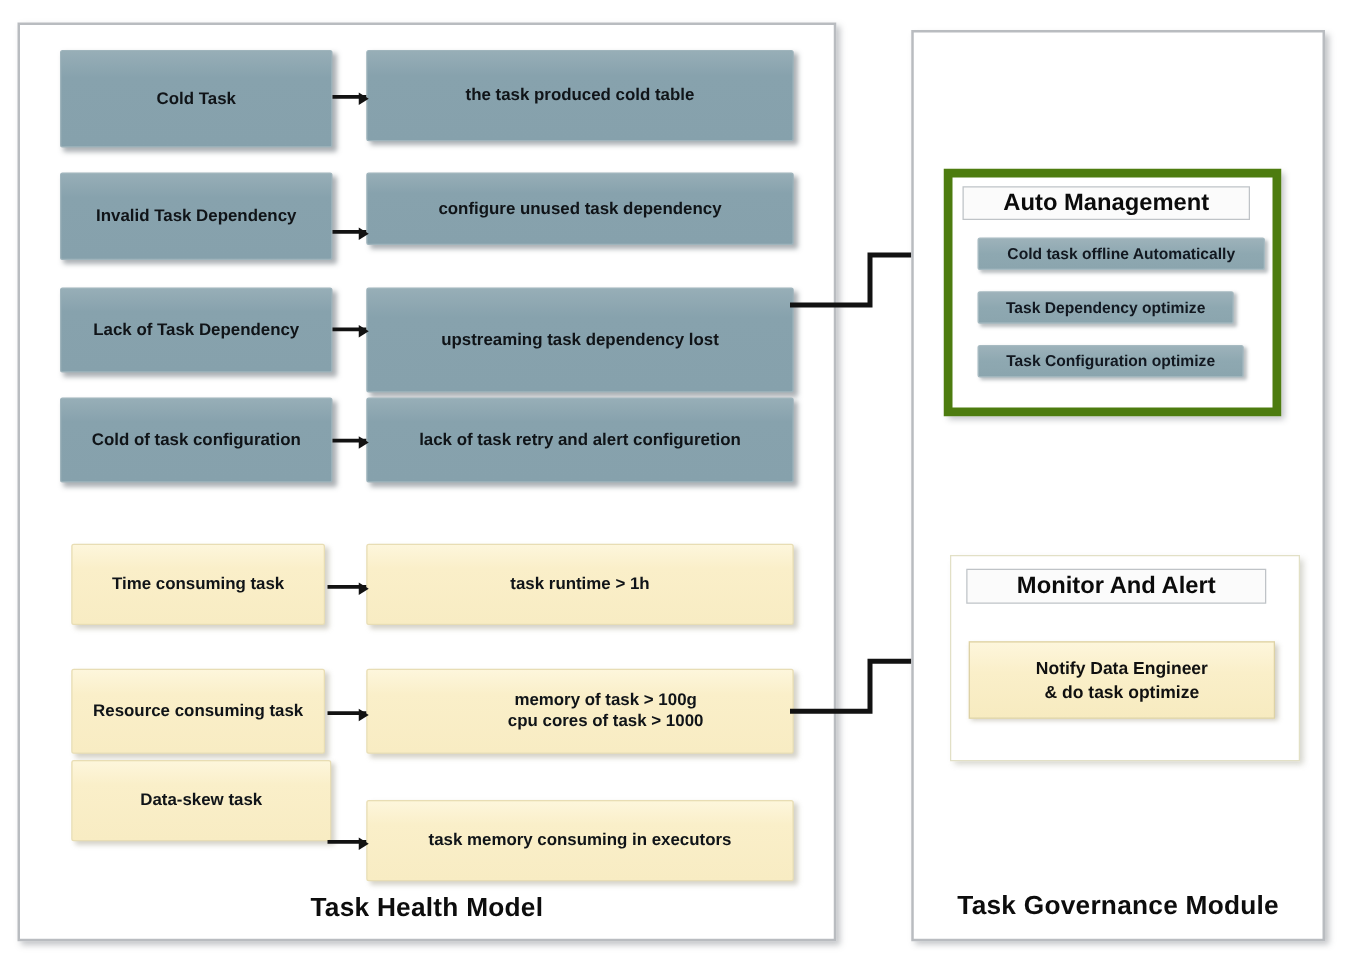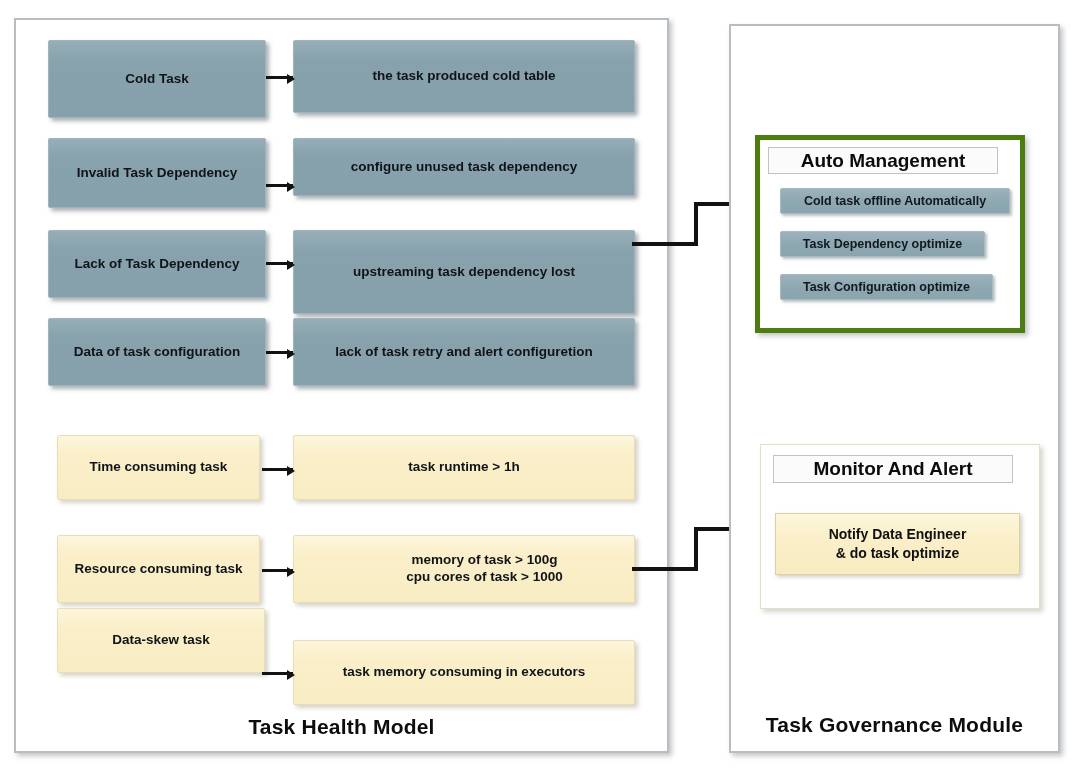--- a/index.html
+++ b/index.html
@@ -96,21 +96,21 @@
   .elbow svg { display: block; overflow: visible; }
 
   
   .group {
     position: absolute;
     background: #ffffff;
     box-sizing: border-box;
   }
   #group-auto {
     left: 755px; top: 135px; width: 270px; height: 198px;
-    border: 5px solid #4d7c0f;
+    border: 7px solid #4d7c0f;
     box-shadow: 3px 3px 5px rgba(120,125,130,0.45);
   }
   #group-monitor {
     left: 760px; top: 444px; width: 280px; height: 165px;
     border: 1px solid #e2e0c6;
     box-shadow: 3px 3px 5px rgba(150,150,130,0.40);
   }
 
   .group-title {
     position: absolute;
@@ -181,21 +181,21 @@
   <div class="link arrow" style="left:266px; top:76px; width:27px;"></div>
 
   <div class="node blue left-col" style="left:48px;  top:138px; width:218px; height:70px;">Invalid Task Dependency</div>
   <div class="node blue right-col" style="left:293px; top:138px; width:342px; height:58px;">configure unused task dependency</div>
   <div class="link arrow" style="left:266px; top:184px; width:27px;"></div>
 
   <div class="node blue left-col" style="left:48px;  top:230px; width:218px; height:68px;">Lack of Task Dependency</div>
   <div class="node blue right-col" style="left:293px; top:230px; width:342px; height:84px;">upstreaming task dependency lost</div>
   <div class="link arrow" style="left:266px; top:262px; width:27px;"></div>
 
-  <div class="node blue left-col" style="left:48px;  top:318px; width:218px; height:68px;">Data of  task configuration</div>
+  <div class="node blue left-col" style="left:48px;  top:318px; width:218px; height:68px;">Cold of  task configuration</div>
   <div class="node blue right-col" style="left:293px; top:318px; width:342px; height:68px;">lack of task retry and alert configuretion</div>
   <div class="link arrow" style="left:266px; top:351px; width:27px;"></div>
 
   <div class="node cream left-col" style="left:57px;  top:435px; width:203px; height:65px;">Time consuming task</div>
   <div class="node cream right-col" style="left:293px; top:435px; width:342px; height:65px;">task runtime &gt; 1h</div>
   <div class="link arrow" style="left:262px; top:468px; width:31px;"></div>
 
   <div class="node cream left-col" style="left:57px;  top:535px; width:203px; height:68px;">Resource consuming task</div>
   <div class="node cream right-col two-line" style="left:293px; top:535px; width:342px; height:68px;padding-left:41px;">
     <span>memory of task &gt; 100g</span>

